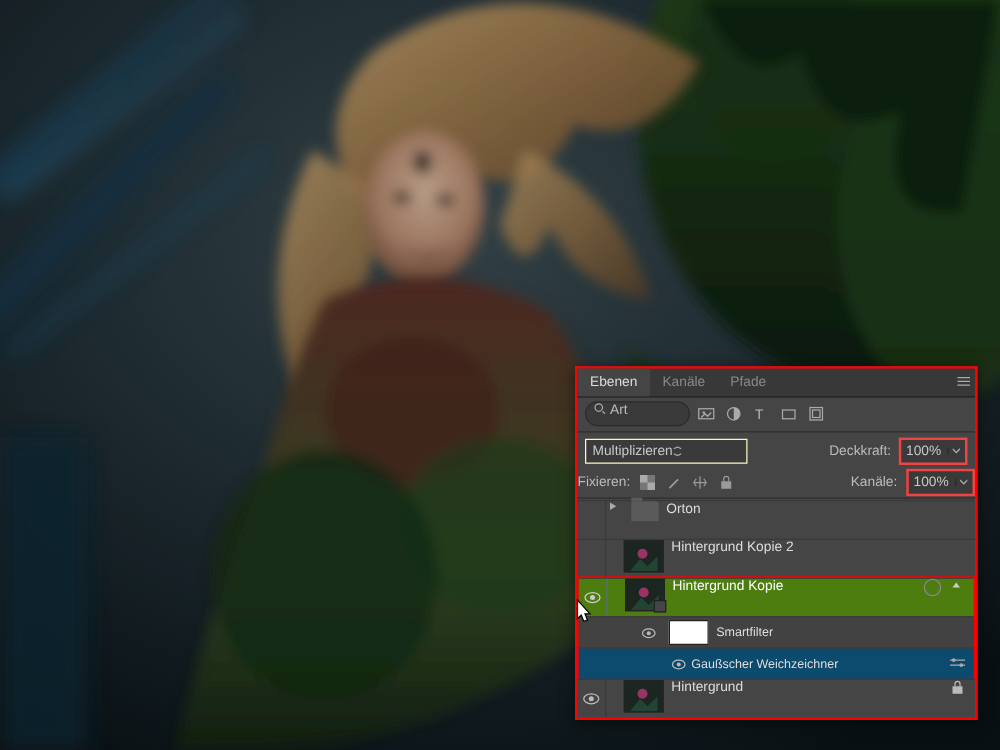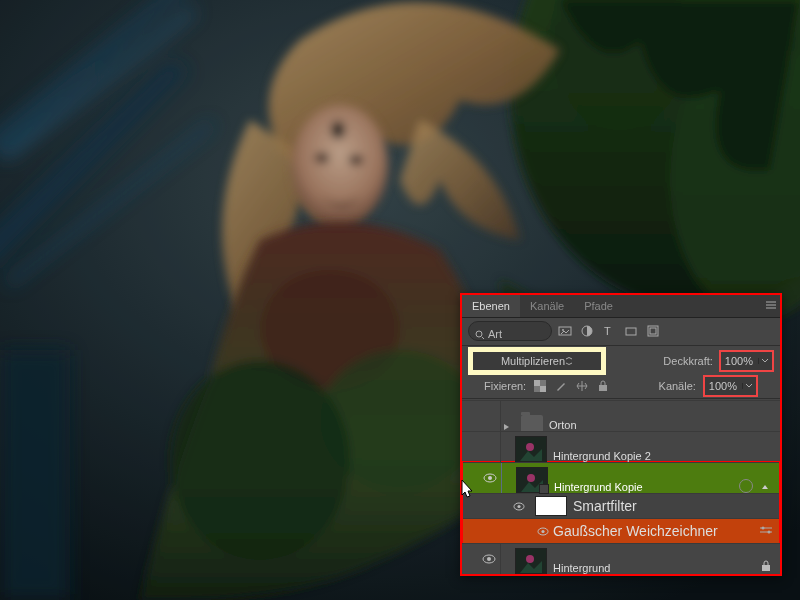--- a/index.html
+++ b/index.html
@@ -7,53 +7,53 @@
 #canvas svg{display:block}
 
 .panel{position:absolute;right:18px;bottom:24px;width:318px;background:#454545;border:2px solid #f00;box-shadow:0 2px 10px rgba(0,0,0,.5)}
 .tabbar{display:flex;align-items:center;height:22px;background:#383838;border-bottom:1px solid #222}
 .tab{padding:0 10px;height:22px;line-height:22px;color:#888;cursor:default}
 .tab.active{color:#ddd;background:#454545}
 .tab-menu{margin-left:auto;width:18px;text-align:center;color:#aaa}
 
 .row{display:flex;align-items:center;height:24px;padding:2px 6px;gap:6px}
 .filterbar{display:flex;align-items:center;gap:4px;padding:3px 6px}
-.search{display:flex;align-items:flex-end;background:#3a3a3a;border:1px solid #2a2a2a;border-radius:10px;height:18px;padding:0 6px;width:70px;color:#bbb}
+.search{display:flex;align-items:flex-start;background:#3a3a3a;border:1px solid #2a2a2a;border-radius:10px;height:18px;padding:0 6px;width:70px;color:#bbb}
 .search svg{margin-right:3px}
 .iconbtn{width:18px;height:18px;display:flex;align-items:center;justify-content:center;color:#bbb}
-.select{display:flex;align-items:center;justify-content:center;background:#3a3a3a;border:5px solid #fef9c3;height:18px;padding:0 5px;flex:0 0 118px}
+.select{display:flex;align-items:center;justify-content:flex-start;background:#3a3a3a;border:1px solid #fef9c3;height:18px;padding:0 5px;flex:0 0 118px}
 .lbl{color:#bbb}
 .pct{display:flex;align-items:center;background:#3a3a3a;border:2px solid #ef4444;height:18px;padding:0 4px;min-width:36px;justify-content:flex-end;gap:3px}
 .pct .arr{border-left:1px solid #2a2a2a;padding-left:3px;margin-left:2px}
 .sep{height:1px;background:#2e2e2e;margin:1px 0}
 
-.lockrow{display:flex;align-items:center;height:22px;padding:0 22px;gap:7px}
+.lockrow{display:flex;align-items:center;height:22px;padding:0 0;gap:7px}
 .lockicn{width:14px;height:14px;display:flex;align-items:center;justify-content:center;color:#9a9a9a}
 
 .layers{}
-.layer{display:flex;align-items:flex-end;height:30px;border-top:1px solid #3a3a3a;padding:0 4px 0 16px}
+.layer{display:flex;align-items:flex-start;height:30px;border-top:1px solid #3a3a3a;padding:0 4px 0 0}
 .layer.sel{background:#4d7c0f}
 .vis{width:22px;height:30px;display:flex;align-items:center;justify-content:center;border-right:1px solid #3a3a3a;color:#bbb}
 .layer.sel .vis{border-right-color:#5c6d85}
 .ind{display:inline-block}
 .thumb{width:30px;height:24px;margin:0 6px;border:1px solid #222;background:#2a2f28;position:relative;flex:0 0 30px}
 .thumb.mask{background:#fff}
 .thumb .corner{position:absolute;right:-2px;bottom:-2px;width:8px;height:8px;background:#454545;border:1px solid #222}
 .folder{width:22px;height:16px;margin:0 6px;background:#5a5a5a;border-radius:2px 2px 0 0;position:relative}
 .folder:before{content:"";position:absolute;top:-3px;left:0;width:9px;height:3px;background:#5a5a5a;border-radius:1px 1px 0 0}
 .lname{flex:1;color:#ddd;white-space:nowrap;overflow:hidden}
 .layer.sel .lname{color:#fff}
 .tw{width:10px;text-align:center;color:#aaa;margin:0 2px}
 .right-ind{width:16px;text-align:center;color:#bbb;margin-left:auto;margin-right:2px}
 .smartbadge{width:12px;height:12px;border:1px solid #888;border-radius:50%;margin-right:4px}
 
 .sub{display:flex;align-items:center;height:24px;border-top:1px solid #3a3a3a;padding-left:22px}
 .sub .vis{width:20px;height:24px;border:none}
 .sub .mask{width:22px;height:18px}
-.sub .lname{font-size:14px}
+.sub .lname{font-size:10px}
 
 .selgroup{border:1.5px solid #f00;margin:-1px 0}
 
 .cursor{position:absolute;left:459px;top:479px;color:#fff;pointer-events:none}
 
 .arr svg,.tw svg{display:block}
 .spacer{flex:1}
 .filtericon{margin-left:auto;margin-right:6px;color:#aaa}
 </style>
 </head>
@@ -298,21 +298,21 @@
     <div class="vis">
             <svg width="12" height="9">
               <ellipse cx="6" cy="4.5" rx="5" ry="3.5" fill="none" stroke="#bbb"></ellipse>
               <circle cx="6" cy="4.5" r="1.6" fill="#bbb"></circle>
             </svg>
           </div>
     <div class="thumb mask" style="width:22px;height:18px"></div>
     <div class="lname">Smartfilter</div>
    </div>
 
-   <div class="sub" style="background:#c2410c">
+   <div class="sub" style="background:#0c4a6e">
     <span class="ind" style="width:48px"></span>
     <div class="vis">
             <svg width="12" height="9">
               <ellipse cx="6" cy="4.5" rx="5" ry="3.5" fill="none" stroke="#bbb"></ellipse>
               <circle cx="6" cy="4.5" r="1.6" fill="#bbb"></circle>
             </svg>
           </div>
     <div class="lname">Gaußscher Weichzeichner</div>
     <div class="filtericon"><svg width="14" height="10">
               <path d="M1 3h12M1 7h12" stroke="#aaa"></path>

